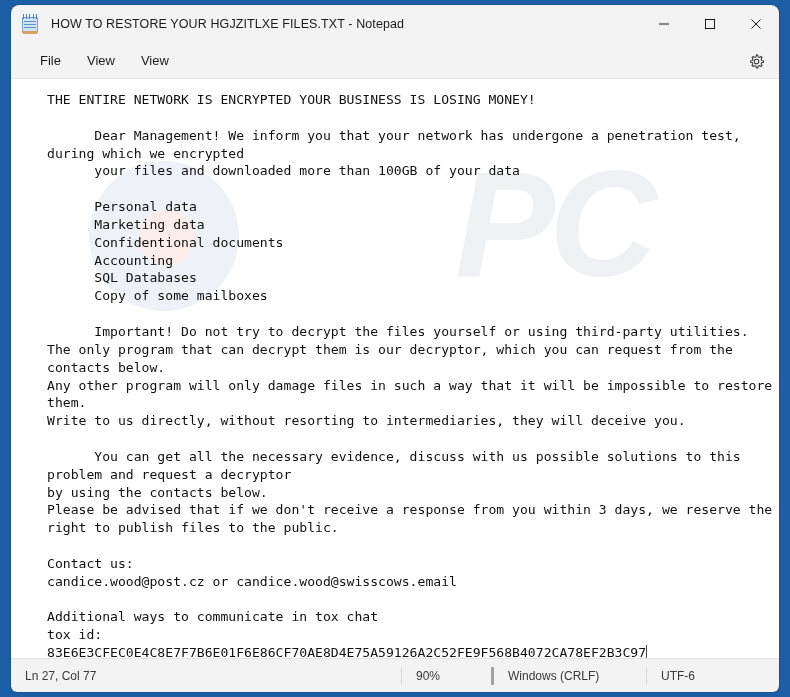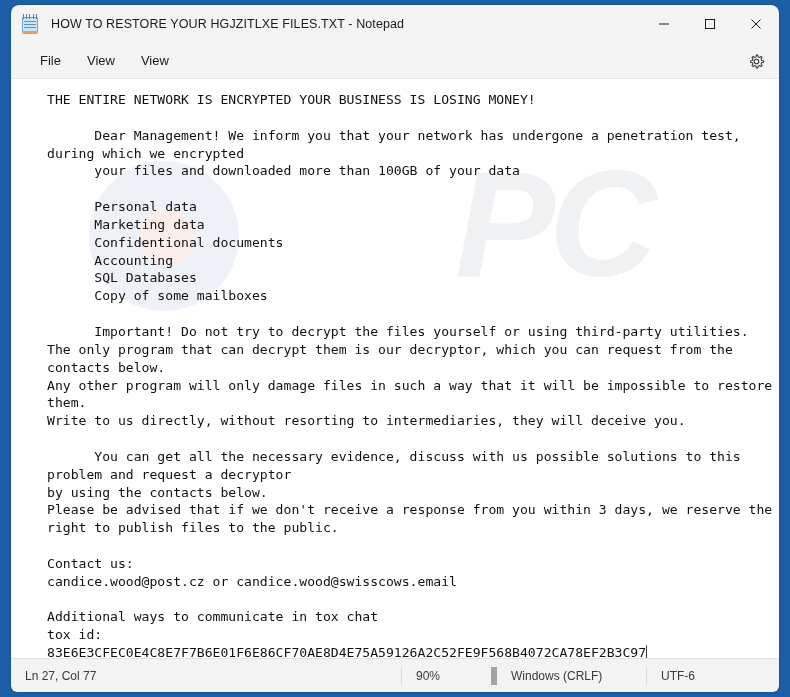--- a/index.html
+++ b/index.html
@@ -207,21 +207,21 @@
   }
   #statusbar .sb-cell {
     display: flex;
     align-items: center;
     height: 18px;
     padding: 0 14px;
     text-align: center;
   }
   #sb-pos { width: 390px; padding-left: 20px; }
   #sb-zoom { width: 90px; border-left: 1px solid #d8d8d8; }
-  #sb-eol  { width: 155px; border-left: 6px solid #a3a3a3; }
+  #sb-eol  { width: 155px; border-left: 3px solid #a3a3a3; }
   #sb-enc  { border-left: 1px solid #d8d8d8; }
 </style>
 </head>
 <body>
 
 <div id="screen">
   <div id="window">
 
     <div id="titlebar">
       <div id="app-icon">

